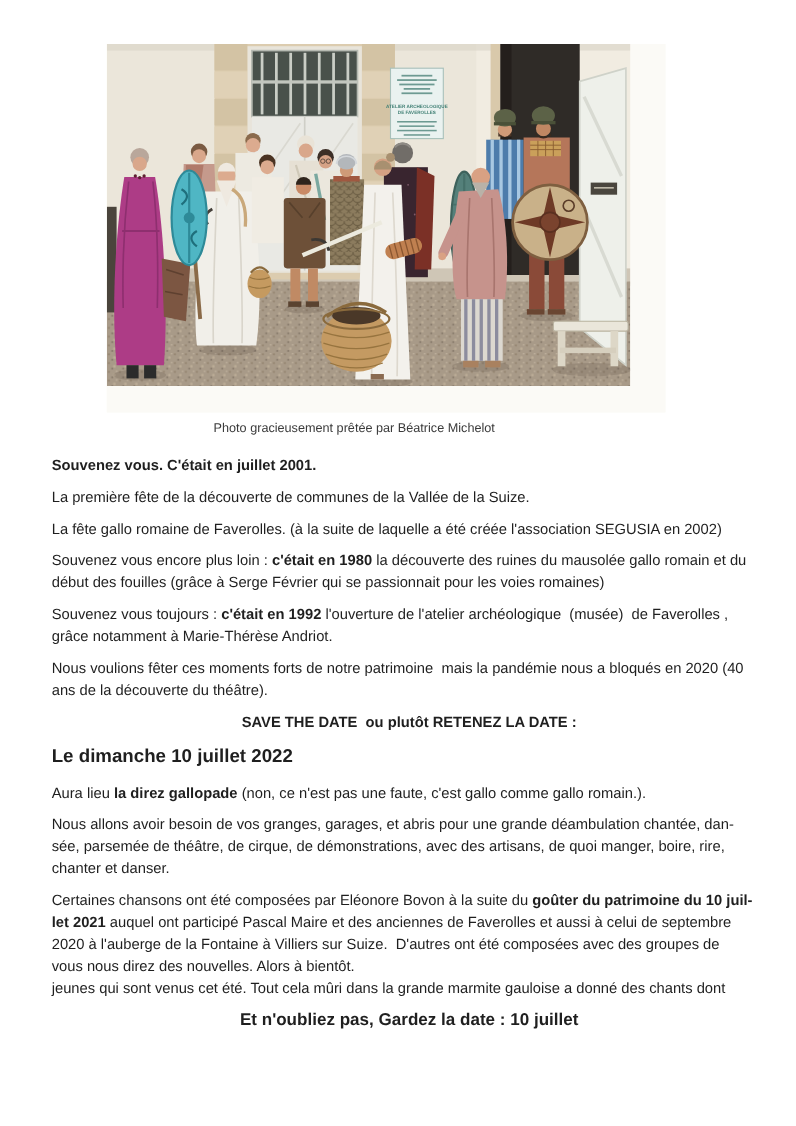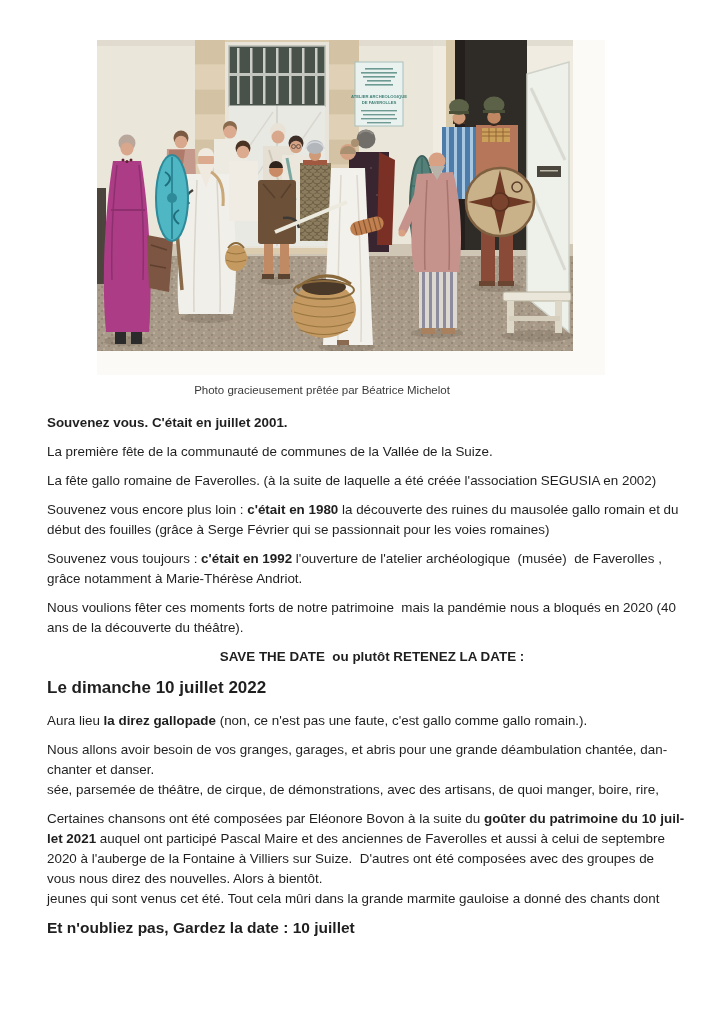--- a/index.html
+++ b/index.html
@@ -11,21 +11,21 @@
   .photo-frame{width:508px;height:335px;margin:40px 0 0 97px;background:#fbfaf6;}
   .photo-frame svg{display:block;}
   .caption{width:560px;margin:9px 0 12px 42px;text-align:center;font-size:11.5px;color:#3a3a3a;}
   .doc-body{width:650px;margin:17px 0 0 47px;font-size:13.4px;line-height:20px;}
   .block{margin:0 0 9px 0;}
   .line{white-space:pre-wrap;}
   .b{font-weight:bold;}
   .h1{font-weight:bold;}
   .h2{text-align:center;font-weight:bold;}
   .h3{text-align:left;font-weight:bold;font-size:17px;line-height:24px;margin:2px 0 11px 0;}
-  .h4{font-weight:bold;font-size:15.5px;margin-top:4px;}
+  .h4{text-align:center;font-weight:bold;font-size:15.5px;margin-top:4px;}
 </style>
 </head>
 <body>
 
 <div class="photo-frame">
   <svg width="508" height="335" viewBox="0 0 508 335">
     <defs>
       <pattern id="grv" width="10" height="8" patternUnits="userSpaceOnUse">
         <rect width="10" height="8" fill="#a89a88"></rect>
         <circle cx="2" cy="2" r="1" fill="#948470"></circle>
@@ -359,21 +359,21 @@
   </svg>
 </div>
 
 <div class="caption">Photo gracieusement prêtée par Béatrice Michelot</div>
 
 <div class="doc-body">
     <div class="block h1">
       <div class="line"><span class="b">Souvenez vous. C'était en juillet 2001.</span></div>
     </div>
     <div class="block p">
-      <div class="line"><span>La première fête de la communauté de communes de la Vallée de la Suize.</span></div>
+      <div class="line"><span>La première fête de la découverte de communes de la Vallée de la Suize.</span></div>
     </div>
     <div class="block p">
       <div class="line"><span>La fête gallo romaine de Faverolles. (à la suite de laquelle a été créée l'association SEGUSIA en 2002)</span></div>
     </div>
     <div class="block p">
       <div class="line"><span>Souvenez vous encore plus loin : </span><span class="b">c'était en 1980</span><span> la découverte des ruines du mausolée gallo romain et du</span></div>
       <div class="line"><span>début des fouilles (grâce à Serge Février qui se passionnait pour les voies romaines)</span></div>
     </div>
     <div class="block p">
       <div class="line"><span>Souvenez vous toujours : </span><span class="b">c'était en 1992</span><span> l'ouverture de l'atelier archéologique  (musée)  de Faverolles ,</span></div>
@@ -387,22 +387,22 @@
       <div class="line"><span class="b">SAVE THE DATE  ou plutôt RETENEZ LA DATE :</span></div>
     </div>
     <div class="block h3">
       <div class="line"><span class="b">Le dimanche 10 juillet 2022</span></div>
     </div>
     <div class="block p">
       <div class="line"><span>Aura lieu </span><span class="b">la direz gallopade</span><span> (non, ce n'est pas une faute, c'est gallo comme gallo romain.).</span></div>
     </div>
     <div class="block p">
       <div class="line"><span>Nous allons avoir besoin de vos granges, garages, et abris pour une grande déambulation chantée, dan-</span></div>
+      <div class="line"><span>sée, parsemée de théâtre, de cirque, de démonstrations, avec des artisans, de quoi manger, boire, rire,</span></div>
       <div class="line"><span>chanter et danser.</span></div>
-      <div class="line"><span>sée, parsemée de théâtre, de cirque, de démonstrations, avec des artisans, de quoi manger, boire, rire,</span></div>
     </div>
     <div class="block p">
       <div class="line"><span>Certaines chansons ont été composées par Eléonore Bovon à la suite du </span><span class="b">goûter du patrimoine du 10 juil-</span></div>
       <div class="line"><span class="b">let 2021</span><span> auquel ont participé Pascal Maire et des anciennes de Faverolles et aussi à celui de septembre</span></div>
       <div class="line"><span>2020 à l'auberge de la Fontaine à Villiers sur Suize.  D'autres ont été composées avec des groupes de</span></div>
       <div class="line"><span>vous nous direz des nouvelles. Alors à bientôt.</span></div>
       <div class="line"><span>jeunes qui sont venus cet été. Tout cela mûri dans la grande marmite gauloise a donné des chants dont</span></div>
     </div>
     <div class="block h4">
       <div class="line"><span class="b">Et n'oubliez pas, Gardez la date : 10 juillet</span></div>

